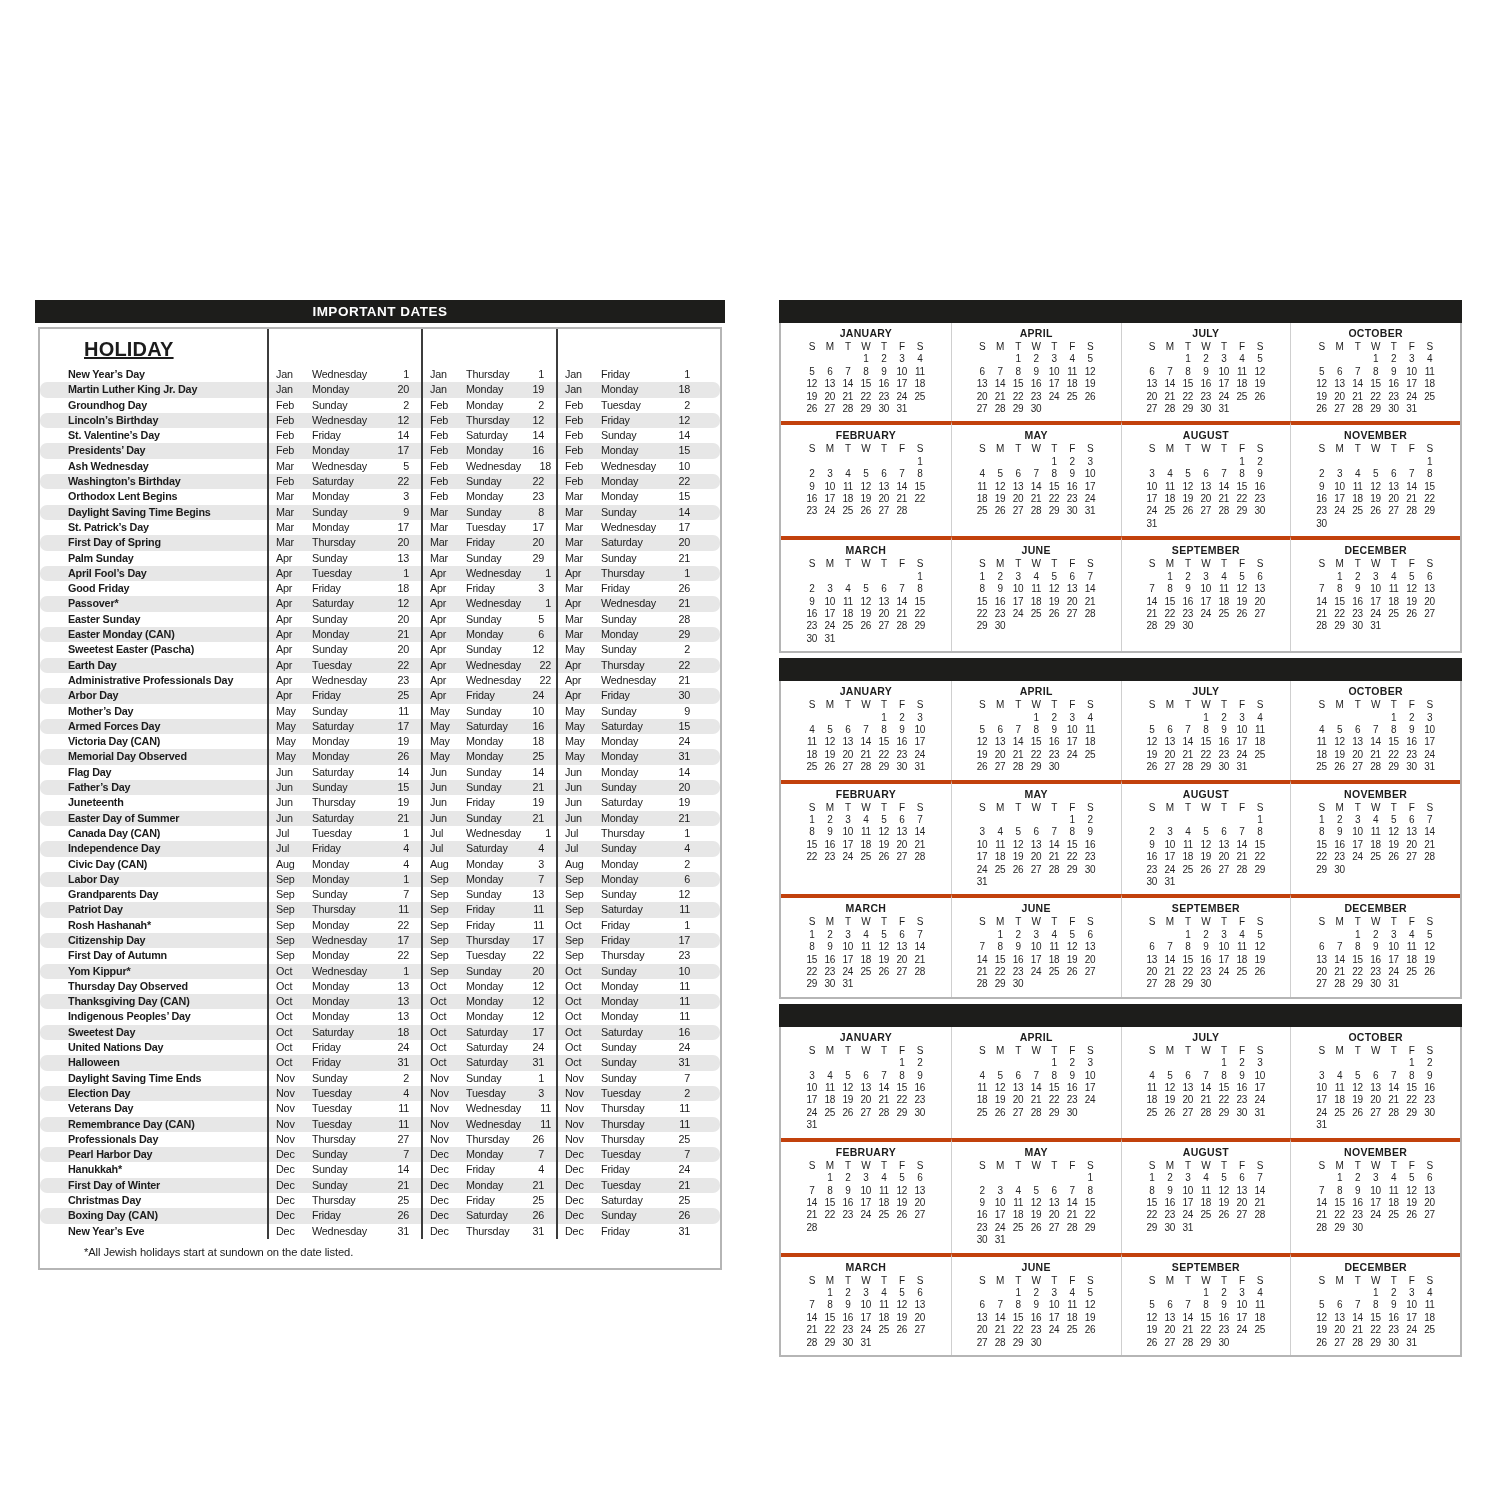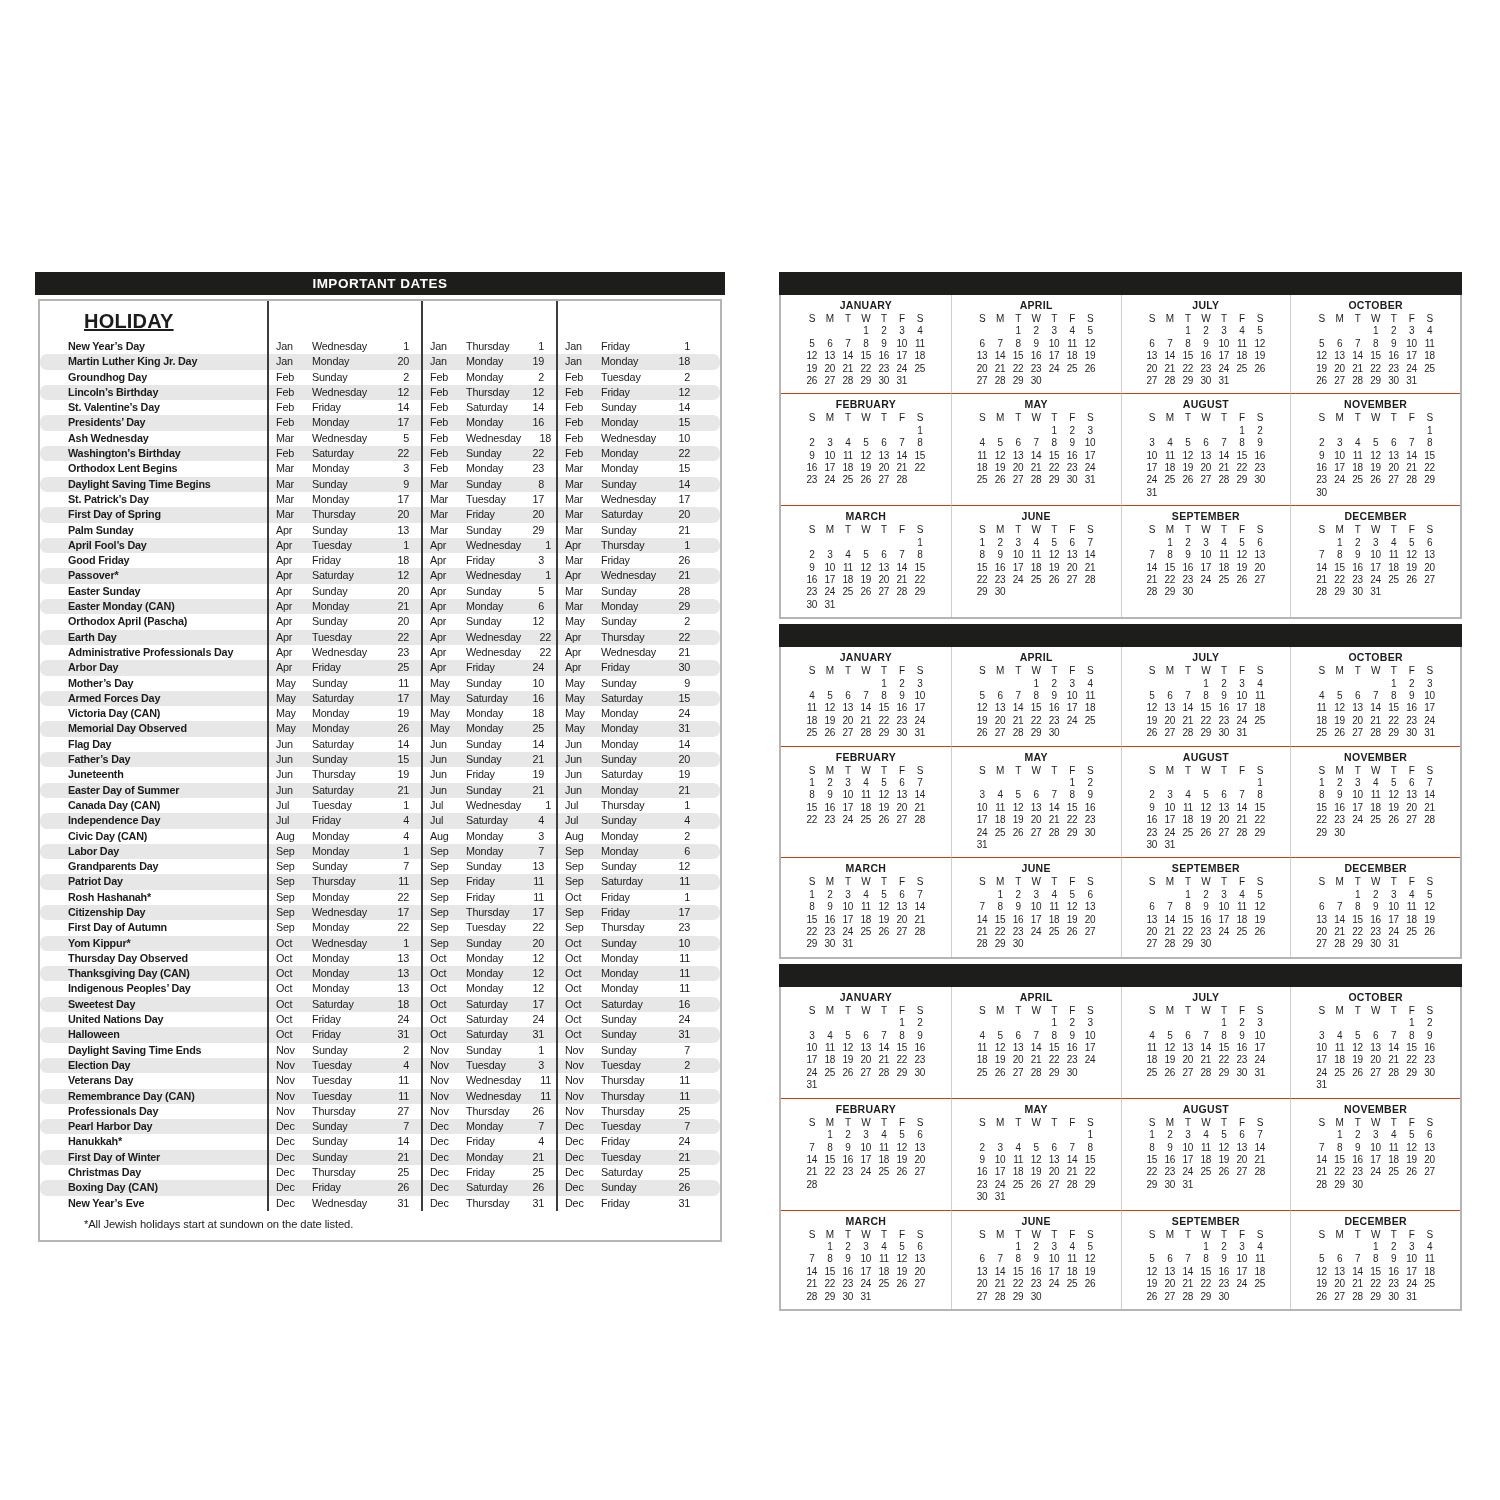--- a/index.html
+++ b/index.html
@@ -1,21 +1,21 @@
 <!DOCTYPE html>
 <html><head>
 <meta charset="utf-8">
 <style>
   * { margin:0; padding:0; box-sizing:border-box; }
   html,body { background:#ffffff; }
   body {
     width:1500px; height:1500px; position:relative;
     font-family:"Liberation Sans", sans-serif; color:#1c1c1c;
   }
-  .page { position:absolute; }
+  .page { position:absolute;margin-top:28px; }
 
   
   #left-page { left:35px; top:272px; width:690px; height:970px; }
   .black-bar {
     height:23px; background:#1d1d1b; color:#ffffff;
     display:flex; align-items:center; justify-content:center;
     font-weight:bold; font-size:13.5px; letter-spacing:0.5px;
   }
   #holiday-box {
     position:absolute; top:27px; left:3px; right:3px; bottom:0;
@@ -42,21 +42,21 @@
   #footnote { margin-top:7px; padding-left:44px; font-size:11.2px; letter-spacing:-0.1px; }
 
   
   #right-page { left:779px; top:272px; width:683px; display:flex; flex-direction:column; gap:5px; }
   .year-block { display:flex; flex-direction:column; }
   .months-grid {
     border:2px solid #b5b5b5; border-top:none; background:#fff;
     display:grid; grid-template-columns:repeat(4,1fr);
   }
   .month {
-    border-left:1px solid #cfcfcf; border-top:1px solid #c2410c;
+    border-left:1px solid #cfcfcf; border-top:4px solid #c2410c;
     padding:4px 0 6px 0;
     display:flex; flex-direction:column; align-items:center;
   }
   .month:nth-child(4n+1) { border-left:none; }
   .month:nth-child(-n+4) { border-top:none; }
   .month-name { font-size:10.5px; font-weight:bold; letter-spacing:0.3px; line-height:13px; margin-bottom:1px; }
   .cal-row { display:flex; }
   .cal-cell {
     width:18px; text-align:center; font-size:10px; line-height:12.4px;
     letter-spacing:-0.2px; color:#262626;
@@ -396,21 +396,21 @@
             <span class="dow">Monday</span>
             <span class="num">6</span>
           </div>
           <div class="hgroup">
             <span class="mon">Mar</span>
             <span class="dow">Monday</span>
             <span class="num">29</span>
           </div>
         </div>
         <div class="hrow">
-          <div class="hname">Orthodox April (Pascha)</div>
+          <div class="hname">Sweetest Easter (Pascha)</div>
           <div class="hgroup">
             <span class="mon">Apr</span>
             <span class="dow">Sunday</span>
             <span class="num">20</span>
           </div>
           <div class="hgroup">
             <span class="mon">Apr</span>
             <span class="dow">Sunday</span>
             <span class="num">12</span>
           </div>

